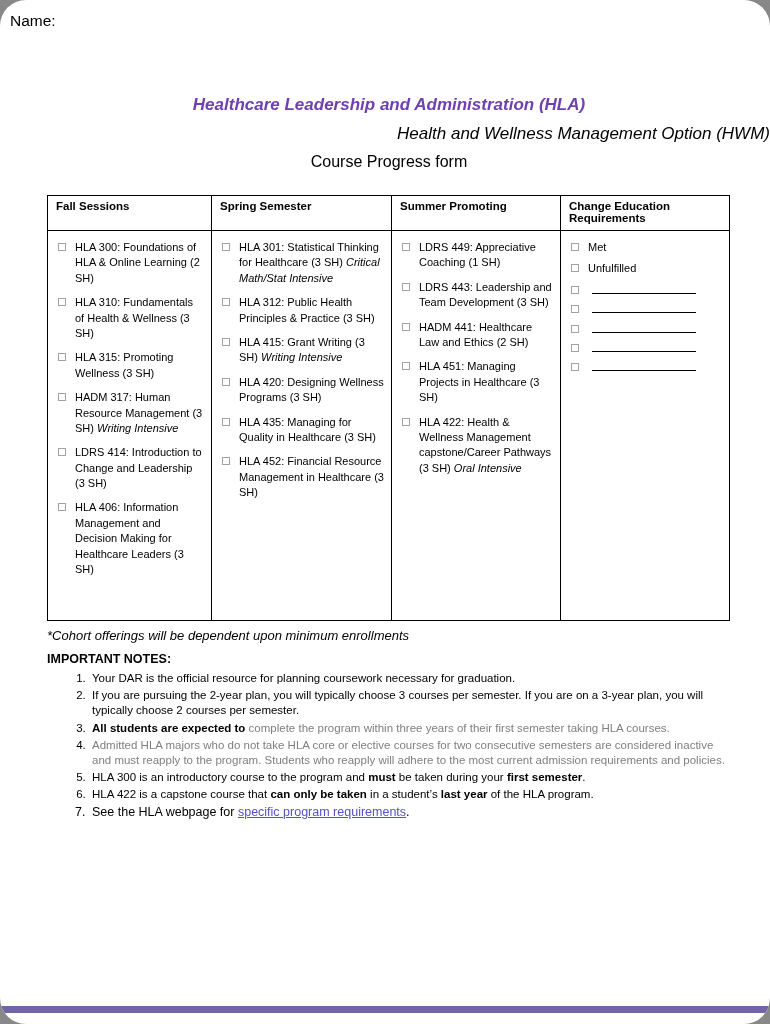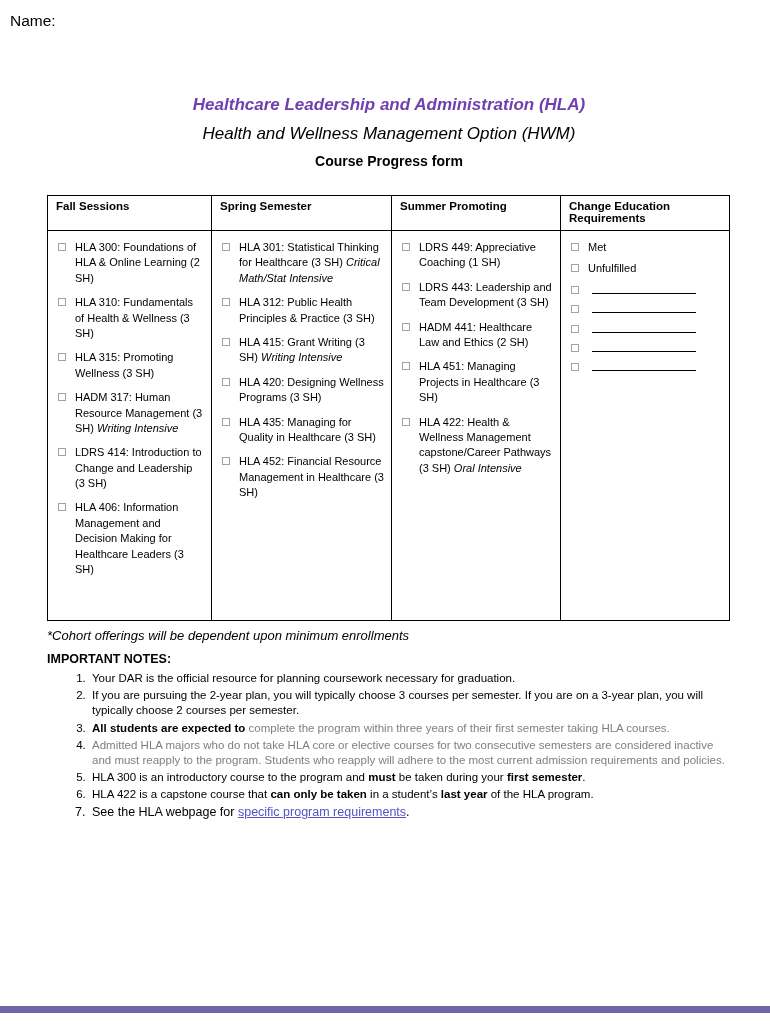--- a/index.html
+++ b/index.html
@@ -5,27 +5,27 @@
   :root{
     --purple:#7040B0;
     --link:#5352C6;
     --muted:#7f7f7f;
     --footer:#7165A8;
   }
   *{box-sizing:border-box;}
   body{margin:0;background:#888;}
   .page{
     position:relative;width:770px;height:1024px;margin:0 auto;background:#fff;
-    font-family:"Liberation Sans",sans-serif;color:#000;overflow:hidden;
+    font-family:"Liberation Sans",sans-serif;color:#000;overflow:hidden;border-radius:26px;
   }
   .name-label{position:absolute;left:10px;top:12px;font-size:15.5px;}
   .headings{position:absolute;left:0;top:95px;width:100%;text-align:center;padding-left:8px;}
   .title{font-size:17px;font-weight:bold;font-style:italic;color:var(--purple);margin-bottom:9px;}
-  .subtitle{font-size:17px;font-style:italic;margin-bottom:9px;}
-  .form-title{font-size:14px;font-weight:bold;}
+  .subtitle{font-size:17px;font-style:italic;margin-bottom:9px;text-align:right;}
+  .form-title{font-size:16px;font-weight:normal;}
 
   .course-table{position:absolute;left:47px;top:195px;width:682px;border-collapse:collapse;table-layout:fixed;padding-left:32px;}
   .course-table th,.course-table td{border:1px solid #000;vertical-align:top;}
   .course-table th{
     font-size:11.5px;font-weight:bold;text-align:left;
     padding:4px 8px 6px 8px;border-bottom:1px dotted #444;
   }
   .course-table td{padding:9px 6px 6px 9px;height:390px;font-size:11px;}
 
   .item{display:flex;margin-bottom:9px;}

